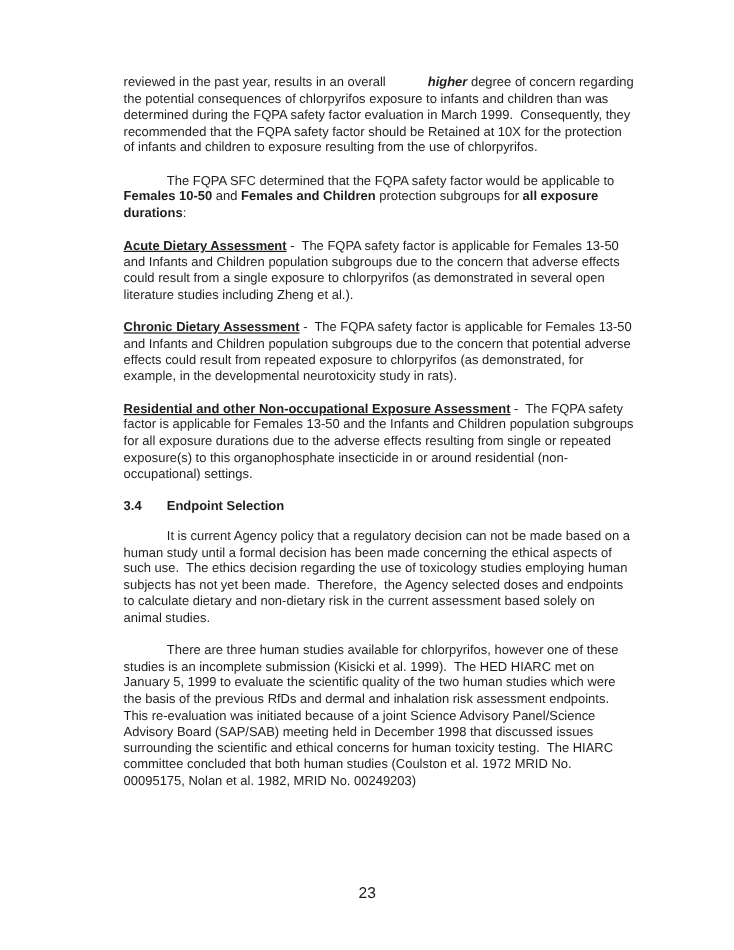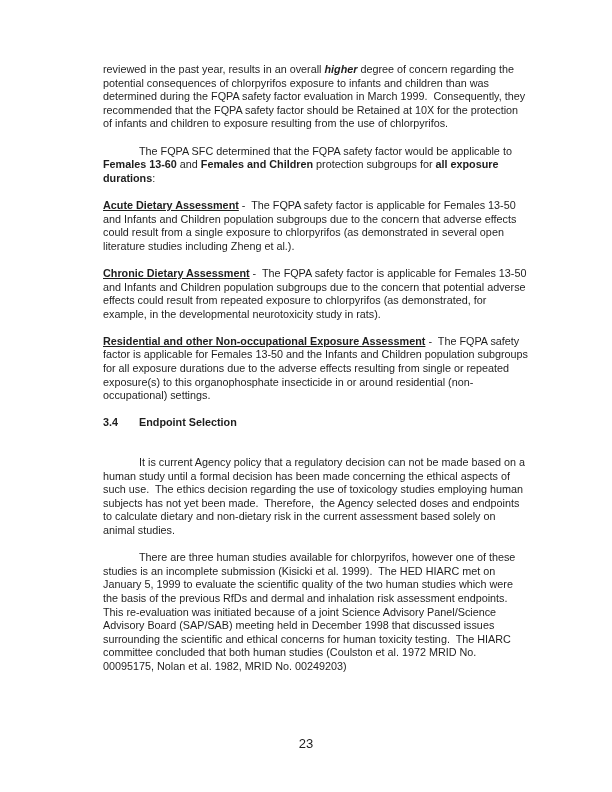--- a/index.html
+++ b/index.html
@@ -26,24 +26,24 @@
     text-align: left;
   }
   .para {
     margin: 0 0 13.6px 0;
     white-space: pre-wrap;
   }
   .para.indent {
     text-indent: 36px;
   }
   .b  { font-weight: bold; }
-  .bi { font-weight: bold; font-style: italic; }
+  .bi { font-weight: bold; font-style: italic; margin-left: 32px; }
   .u  { text-decoration: underline; font-weight: bold; }
   .heading {
-    margin: 0 0 26px 0;
+    margin: 0 0 11px 0;
     font-weight: bold;
     white-space: pre-wrap;
   }
   .heading .num {
     display: inline-block;
     width: 36px;
   }
   .footer {
     position: absolute;
     left: 0;
@@ -53,21 +53,21 @@
     font-size: 13px;
     color: #1e1e1e;
   }
 </style>
 </head>
 <body>
 
 <div class="page">
   <div class="content" id="doc-body">
       <p class="para"><span>reviewed in the past year, results in an overall </span><span class="bi">higher</span><span> degree of concern regarding the potential consequences of chlorpyrifos exposure to infants and children than was determined during the FQPA safety factor evaluation in March 1999.  Consequently, they recommended that the FQPA safety factor should be Retained at 10X for the protection of infants and children to exposure resulting from the use of chlorpyrifos.</span></p>
-      <p class="para indent"><span>The FQPA SFC determined that the FQPA safety factor would be applicable to </span><span class="b">Females 13-60</span><span> and </span><span class="b">Females and Children</span><span> protection subgroups for </span><span class="b">all exposure durations</span><span>:</span></p>
+      <p class="para indent"><span>The FQPA SFC determined that the FQPA safety factor would be applicable to </span><span class="b">Females 10-50</span><span> and </span><span class="b">Females and Children</span><span> protection subgroups for </span><span class="b">all exposure durations</span><span>:</span></p>
       <p class="para"><span class="u">Acute Dietary Assessment</span><span> -  The FQPA safety factor is applicable for Females 13-50 and Infants and Children population subgroups due to the concern that adverse effects could result from a single exposure to chlorpyrifos (as demonstrated in several open literature studies including Zheng et al.).</span></p>
       <p class="para"><span class="u">Chronic Dietary Assessment</span><span> -  The FQPA safety factor is applicable for Females 13-50 and Infants and Children population subgroups due to the concern that potential adverse effects could result from repeated exposure to chlorpyrifos (as demonstrated, for example, in the developmental neurotoxicity study in rats).</span></p>
       <p class="para"><span class="u">Residential and other Non-occupational Exposure Assessment</span><span> -  The FQPA safety factor is applicable for Females 13-50 and the Infants and Children population subgroups for all exposure durations due to the adverse effects resulting from single or repeated exposure(s) to this organophosphate insecticide in or around residential (non-occupational) settings.</span></p>
       <div class="heading"><span class="num">3.4</span><span>Endpoint Selection</span></div>
       <p class="para indent"><span>It is current Agency policy that a regulatory decision can not be made based on a human study until a formal decision has been made concerning the ethical aspects of such use.  The ethics decision regarding the use of toxicology studies employing human subjects has not yet been made.  Therefore,  the Agency selected doses and endpoints to calculate dietary and non-dietary risk in the current assessment based solely on animal studies.</span></p>
       <p class="para indent"><span>There are three human studies available for chlorpyrifos, however one of these studies is an incomplete submission (Kisicki et al. 1999).  The HED HIARC met on January 5, 1999 to evaluate the scientific quality of the two human studies which were the basis of the previous RfDs and dermal and inhalation risk assessment endpoints.  This re-evaluation was initiated because of a joint Science Advisory Panel/Science Advisory Board (SAP/SAB) meeting held in December 1998 that discussed issues surrounding the scientific and ethical concerns for human toxicity testing.  The HIARC committee concluded that both human studies (Coulston et al. 1972 MRID No. 00095175, Nolan et al. 1982, MRID No. 00249203)</span></p>
     </div>
   <div class="footer">23</div>
 </div>
 

